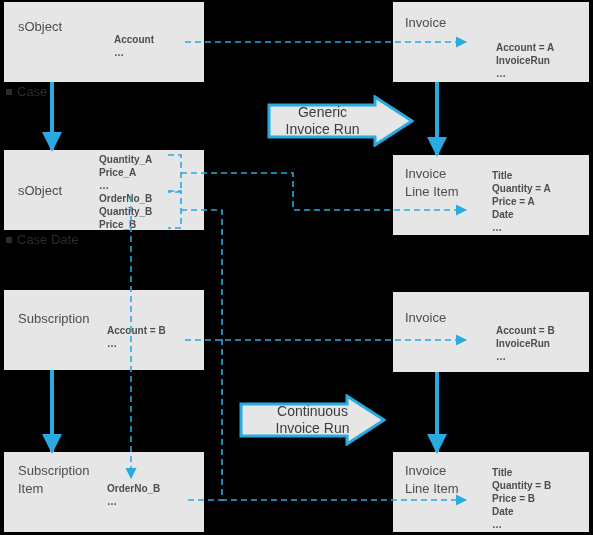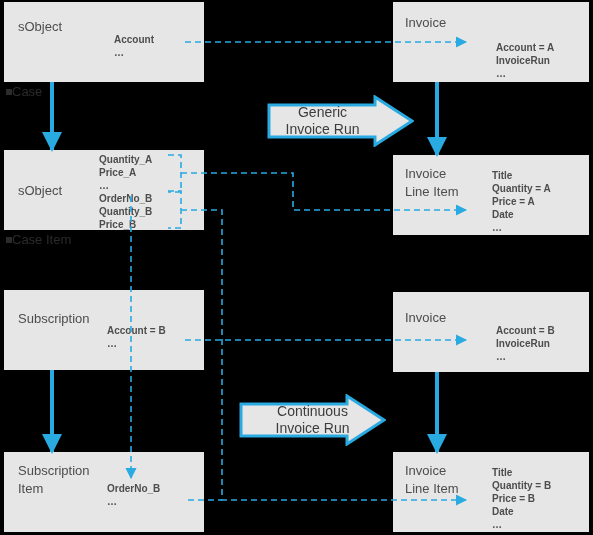--- a/index.html
+++ b/index.html
@@ -38,20 +38,21 @@
     font-weight: bold;
   }
   
   .lane-label {
     position: absolute;
     color: #2b2b2b;
     font-size: 13px;
     line-height: 15px;
     display: flex;
     align-items: center;
+    gap: 5px;
     white-space: nowrap;
   }
   .lane-bullet {
     width: 6px;
     height: 6px;
     background: #2b2b2b;
     display: inline-block;
   }
   
   .block-arrow {
@@ -83,21 +84,21 @@
 
 <div id="canvas">
 
   <div class="lane-label" style="left:6px; top:84px;">
     <span class="lane-bullet"></span>
     <span>Case</span>
   </div>
 
   <div class="lane-label" style="left:6px; top:232px;">
     <span class="lane-bullet"></span>
-    <span>Case Item</span>
+    <span>Case Date</span>
   </div>
 
   <div class="box" style="left:4px; top:2px; width:200px; height:80px;">
     <div class="box-title" style="left:14px; top:16px;">sObject</div>
     <div class="box-attrs" style="left:110px; top:31px;">Account
 …</div>
   </div>
 
   <div class="box" style="left:4px; top:150px; width:200px; height:80px;">
     <div class="box-title" style="left:14px; top:32px;">sObject</div>

